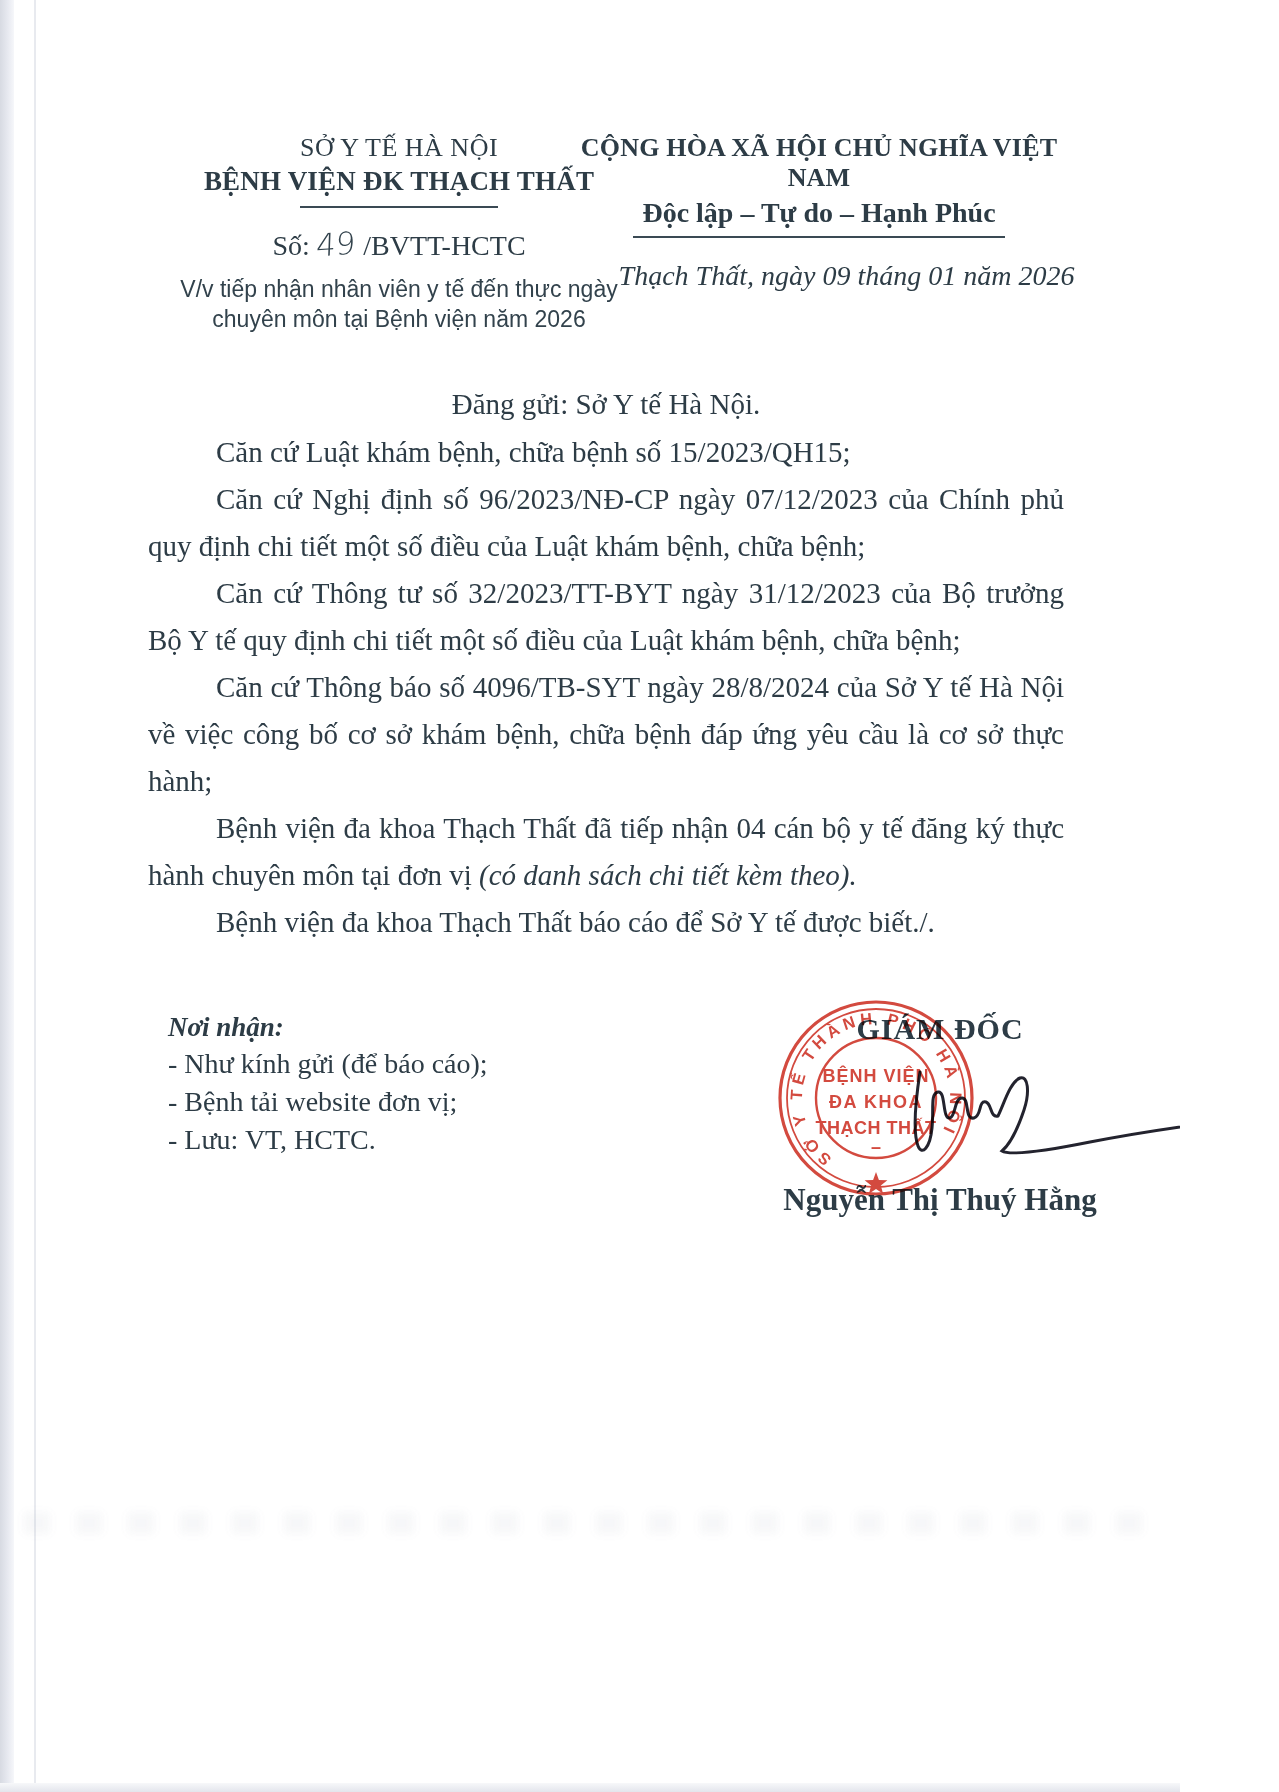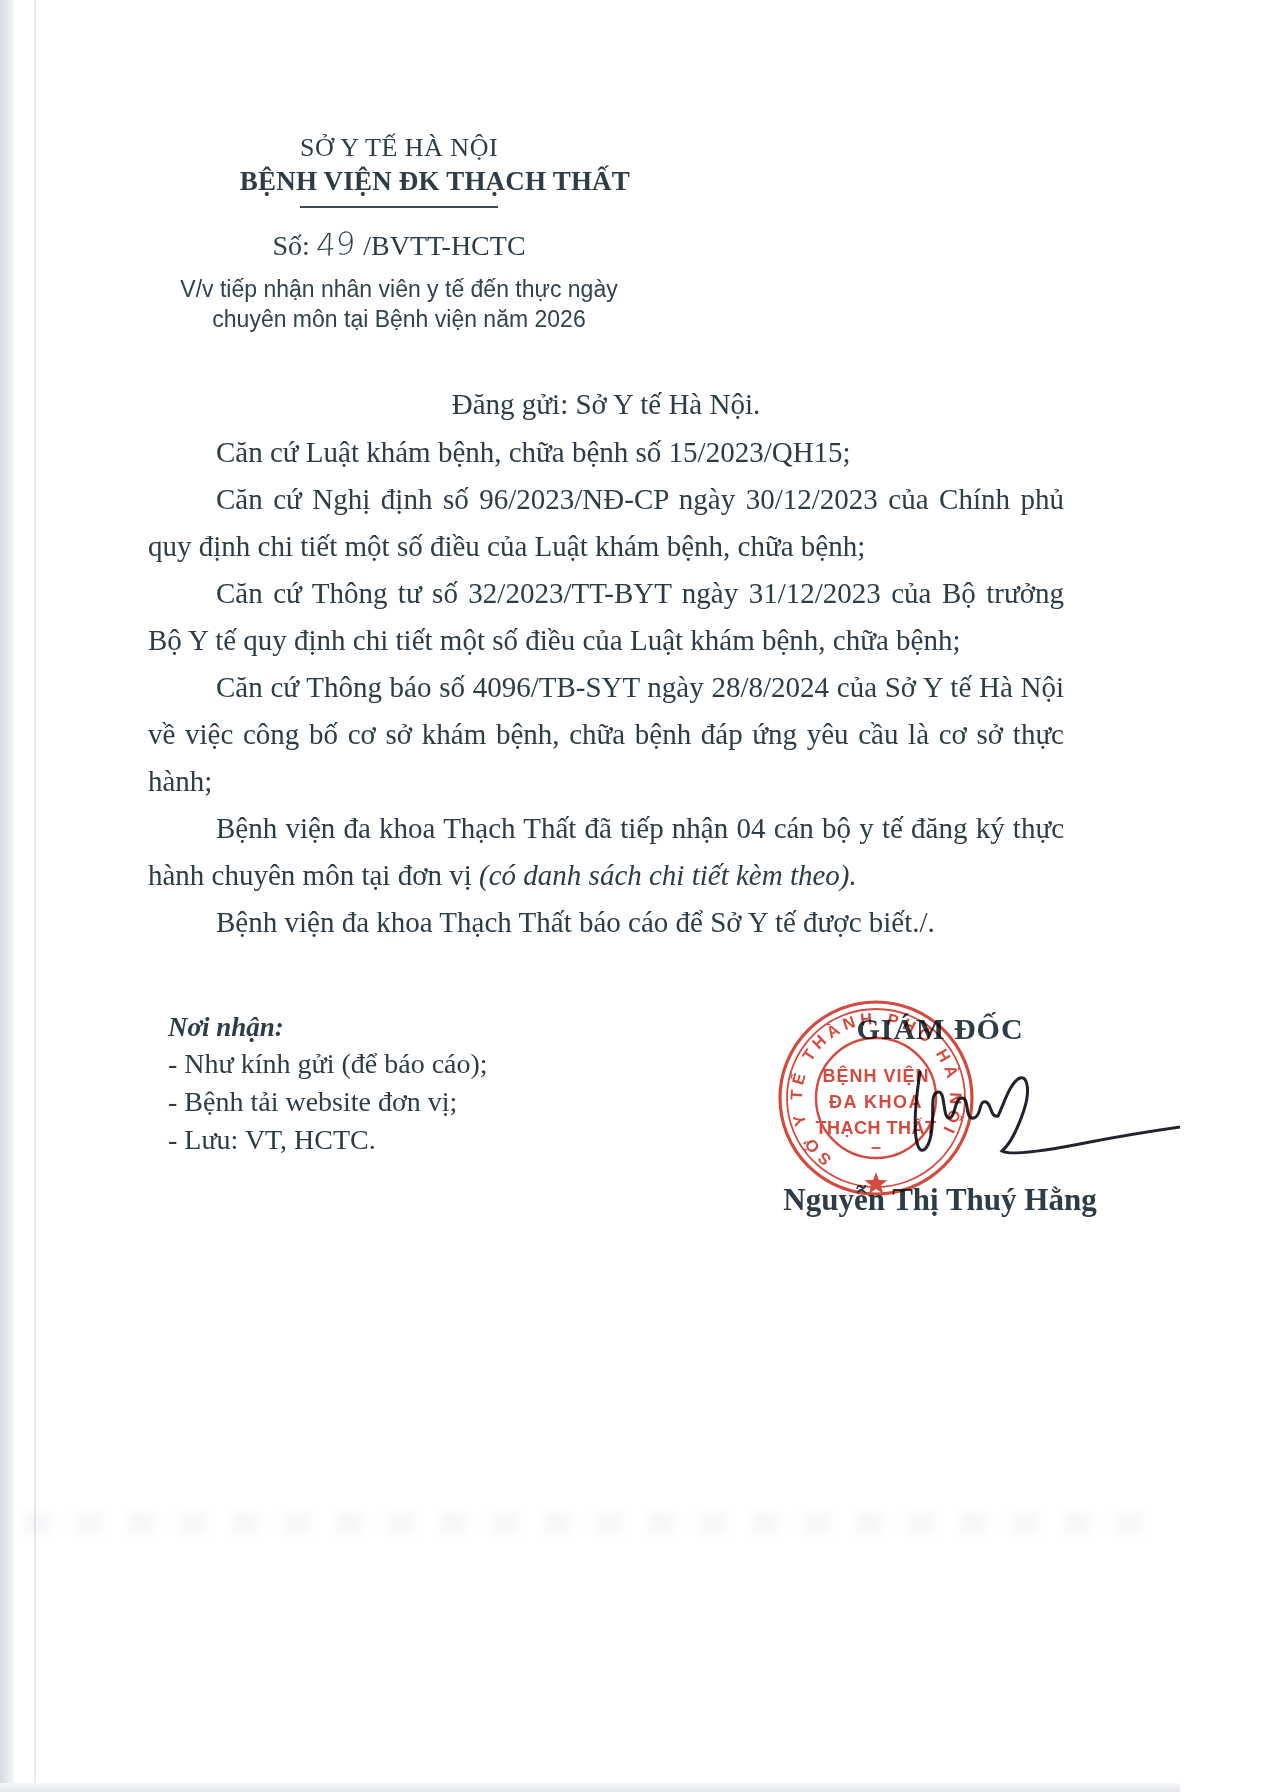--- a/index.html
+++ b/index.html
@@ -29,21 +29,21 @@
     background:repeating-linear-gradient(90deg,
       rgba(140,146,165,0.10) 0px, rgba(140,146,165,0.10) 26px,
       rgba(0,0,0,0) 26px, rgba(0,0,0,0) 52px);
     filter:blur(4px);
     opacity:.7;
   }
 
   
   .hdr-left{position:absolute;left:168px;top:133px;width:462px;text-align:center;}
   .dept{font-size:26px;letter-spacing:.5px;}
-  .hosp{font-size:27px;font-weight:bold;margin-top:3px;letter-spacing:.2px;text-align:right;}
+  .hosp{font-size:27px;font-weight:bold;margin-top:3px;letter-spacing:.2px;}
   .rule-left{width:198px;margin:9px auto 0 auto;border-top:2px solid #3a4a54;}
   .doc-no{font-size:28px;margin-top:18px;}
   .handwritten{
     font-family:"DejaVu Sans", sans-serif;
     font-size:31px;font-weight:300;
     display:inline-block;transform:rotate(-4deg) skewX(-6deg);
     margin:0 8px 0 6px;color:#32424c;
   }
   .subject{font-family:"Liberation Sans", sans-serif;font-size:23px;line-height:30px;margin-top:12px;color:#32424c;}
 
@@ -100,26 +100,32 @@
     <div class="dept">SỞ Y TẾ HÀ NỘI</div>
     <div class="hosp">BỆNH VIỆN ĐK THẠCH THẤT</div>
     <div class="rule-left"></div>
     <div class="doc-no"><span>Số:</span><span class="handwritten">49</span><span>/BVTT-HCTC</span></div>
     <div class="subject">
       <div>V/v tiếp nhận nhân viên y tế đến thực ngày</div>
       <div>chuyên môn tại Bệnh viện năm 2026</div>
     </div>
   </div>
 
+  <div class="hdr-right">
+    <div class="motto1">CỘNG HÒA XÃ HỘI CHỦ NGHĨA VIỆT NAM</div>
+    <div class="motto2">Độc lập – Tự do – Hạnh Phúc</div>
+    <div class="rule-right"></div>
+    <div class="place-date">Thạch Thất, ngày 09 tháng 01 năm 2026</div>
+  </div>
 
   <div class="body-col">
     <div class="salutation">Đăng gửi: Sở Y tế Hà Nội.</div>
     <div class="paras">
       <p>Căn cứ Luật khám bệnh, chữa bệnh số 15/2023/QH15;</p>
-      <p>Căn cứ Nghị định số 96/2023/NĐ-CP ngày 30/12/2023 của Chính phủ quy định chi tiết một số điều của Luật khám bệnh, chữa bệnh;</p>
+      <p>Căn cứ Nghị định số 96/2023/NĐ-CP ngày 07/12/2023 của Chính phủ quy định chi tiết một số điều của Luật khám bệnh, chữa bệnh;</p>
       <p>Căn cứ Thông tư số 32/2023/TT-BYT ngày 31/12/2023 của Bộ trưởng Bộ Y tế quy định chi tiết một số điều của Luật khám bệnh, chữa bệnh;</p>
       <p>Căn cứ Thông báo số 4096/TB-SYT ngày 28/8/2024 của Sở Y tế Hà Nội về việc công bố cơ sở khám bệnh, chữa bệnh đáp ứng yêu cầu là cơ sở thực hành;</p>
       <p><span>Bệnh viện đa khoa Thạch Thất đã tiếp nhận 04 cán bộ y tế đăng ký thực hành chuyên môn tại đơn vị </span><i>(có danh sách chi tiết kèm theo).</i></p>
       <p>Bệnh viện đa khoa Thạch Thất báo cáo để Sở Y tế được biết./.</p>
     </div>
   </div>
 
   <div class="recipients">
     <div class="recipients-label">Nơi nhận:</div>
     <div class="recipient">- Như kính gửi (để báo cáo);</div>

